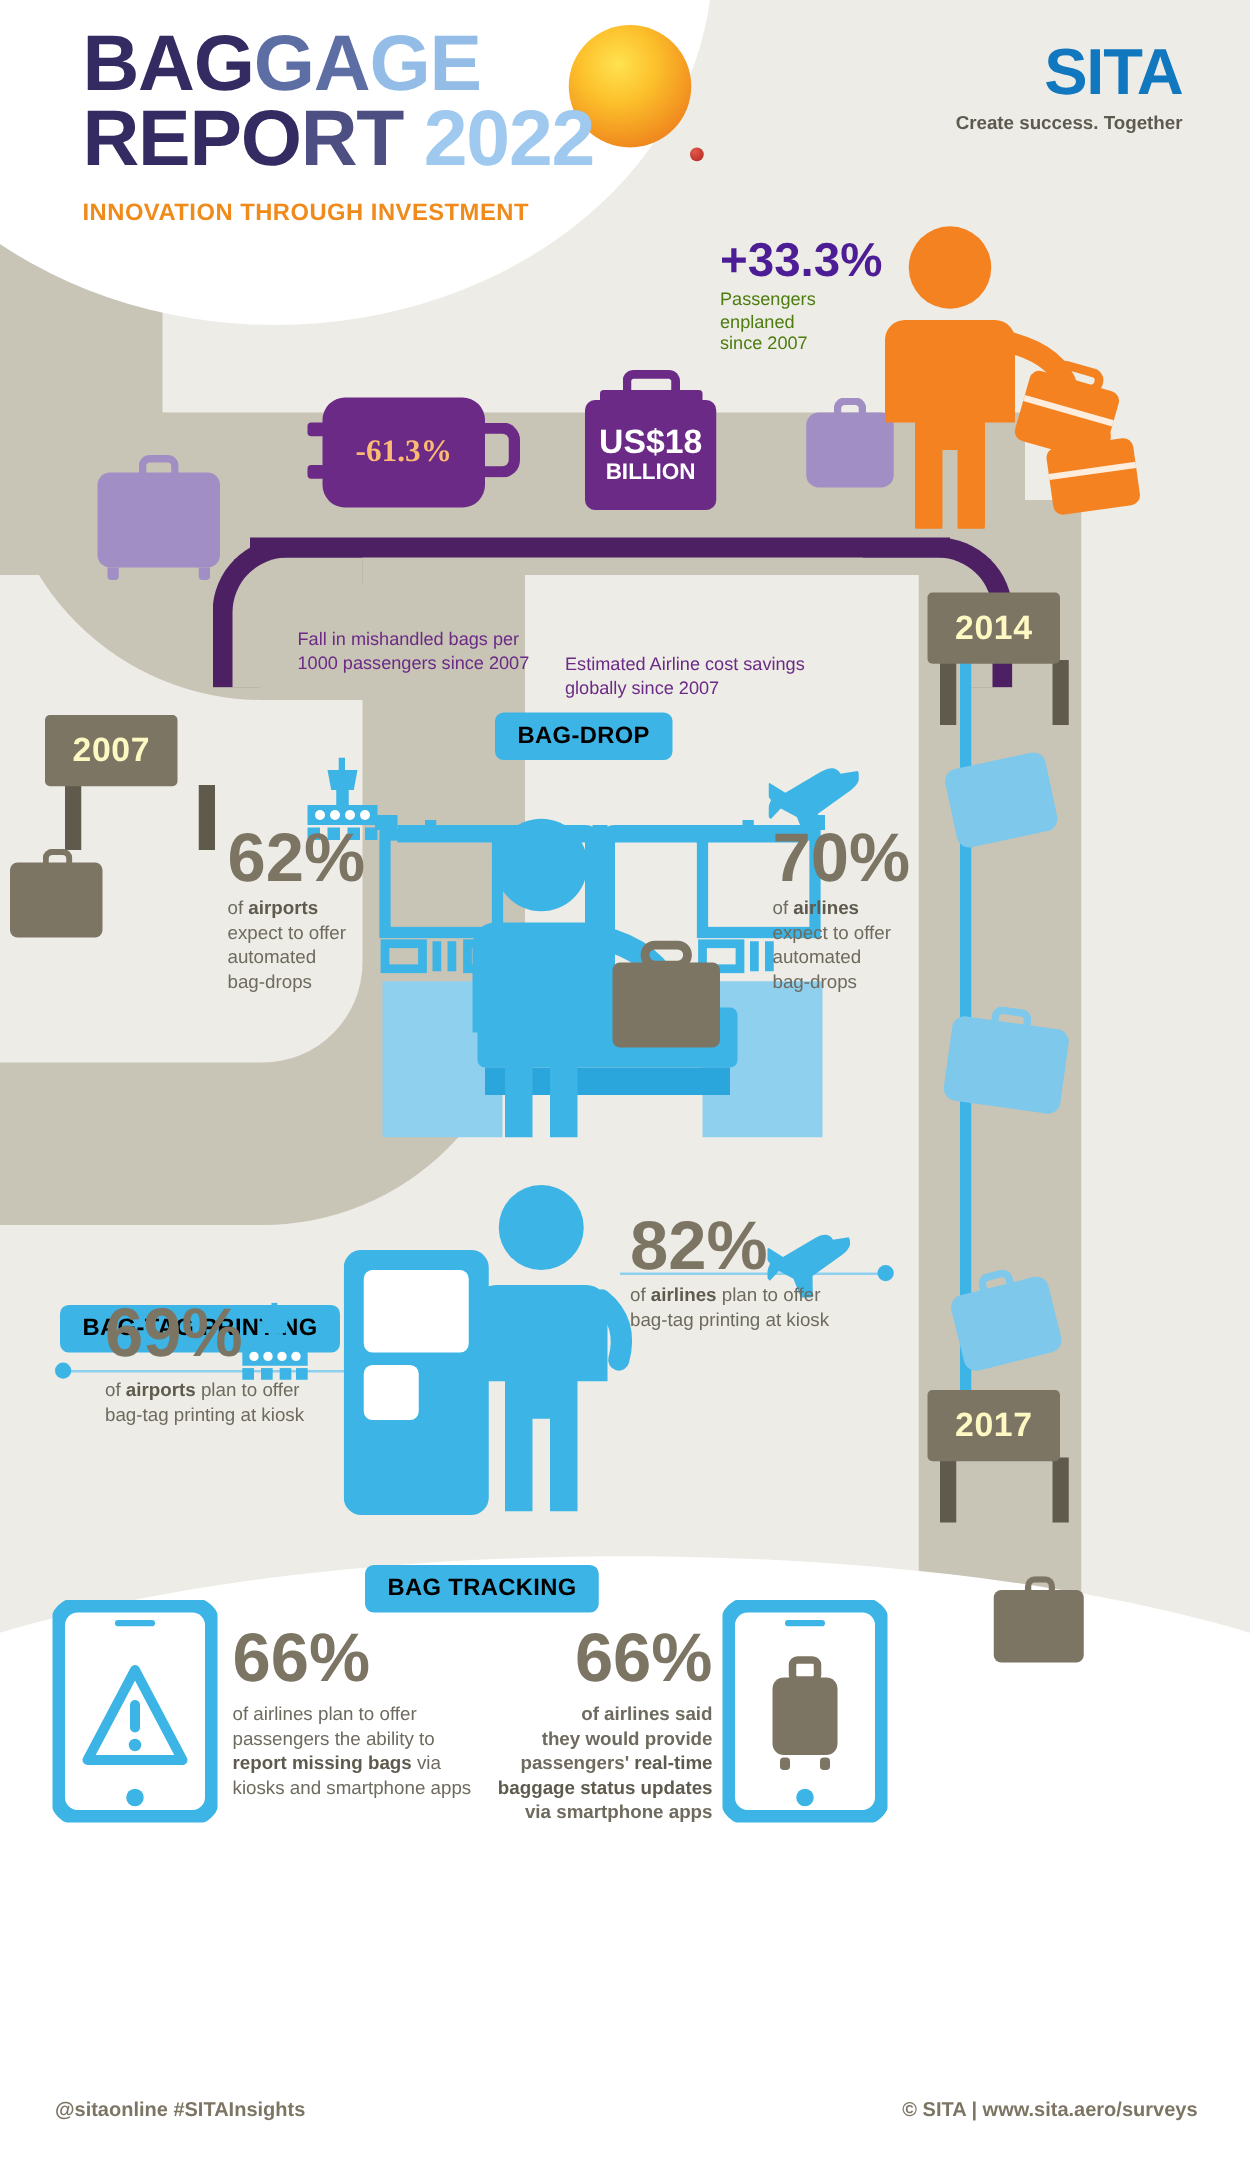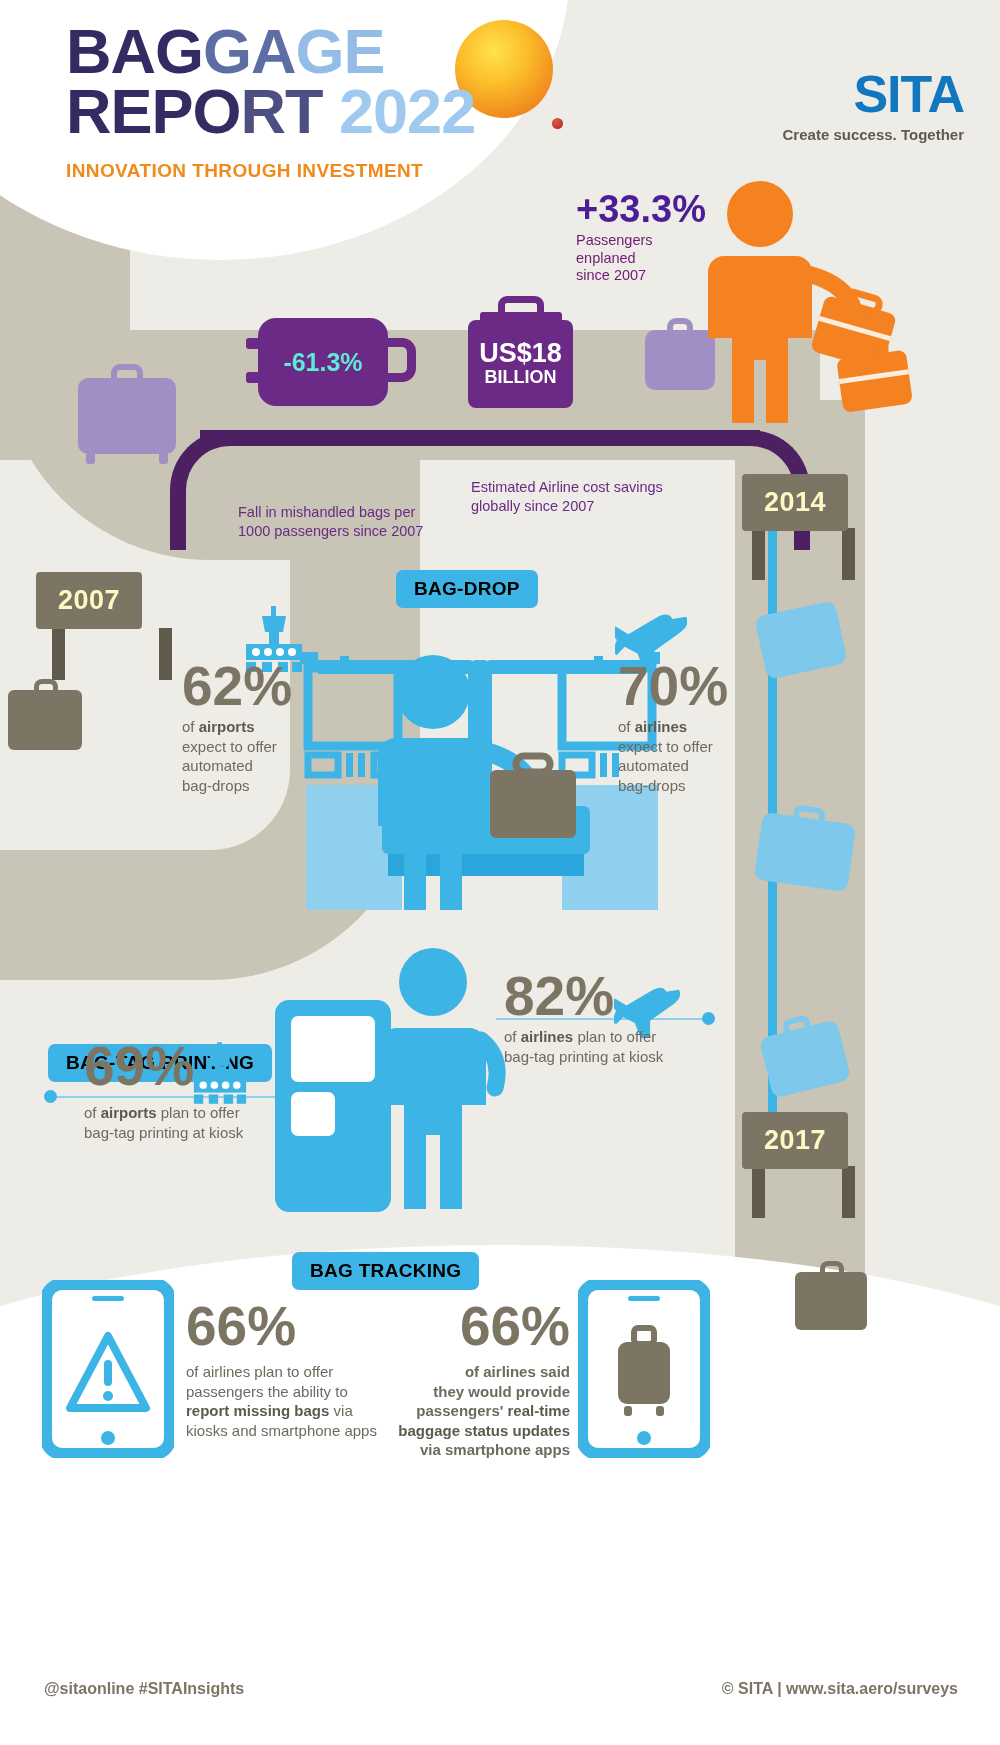--- a/index.html
+++ b/index.html
@@ -133,47 +133,47 @@
     z-index: 15;
   }
   .red-dot {
     position: absolute; left: 552px; top: 118px;
     width: 11px; height: 11px; border-radius: 50%;
     background: radial-gradient(circle at 35% 30%, #e05a4a, #b3231d);
     z-index: 15;
   }
 
   .sita-logo {
-    position: absolute; right: 36px; top: 32px;
-    text-align: right; z-index: 20; margin-top: 36px;
+    position: absolute; right: 54px; top: 32px;
+    text-align: right; z-index: 20;
   }
   .sita-word {
     font-size: 52px; font-weight: bold; color: #1177bf;
     letter-spacing: -1px; line-height: 1;
     font-family: "Liberation Sans", sans-serif;
   }
   .sita-tag {
     margin-top: 6px; font-size: 15px; font-weight: bold; color: #5d5a50;
   }
 
   
   .orange-stat { position: absolute; left: 576px; top: 190px; z-index: 14; }
   .orange-big { font-size: 38px; font-weight: bold; color: #4c1d95; line-height: 1; }
-  .orange-sub { margin-top: 4px; font-size: 14.5px; color: #701a75; line-height: 1.22; }
+  .orange-sub { margin-top: 4px; font-size: 14.5px; color: #4d7c0f; line-height: 1.22; }
 
   .orange-person { position: absolute; left: 690px; top: 178px; z-index: 13; }
 
   
   .purple-soft-bag {
     position: absolute; left: 258px; top: 318px;
     width: 130px; height: 88px;
     background: #6b2a86; border-radius: 18px; z-index: 14;
     display: flex; align-items: center; justify-content: center;
   }
-  .purple-soft-bag .lbl { color: #5eead4; font-size: 25px; font-weight: bold; }
+  .purple-soft-bag .lbl { color: #fdba74; font-size: 25px; font-weight: bold; font-family: Liberation Serif, serif; }
   .psb-handle {
     position: absolute; left: 384px; top: 338px;
     width: 32px; height: 44px;
     border: 9px solid #6b2a86; border-left: none;
     border-radius: 0 14px 14px 0; z-index: 13;
   }
   .psb-stud { position: absolute; width: 14px; height: 11px; background:#6b2a86; border-radius:3px; left: 246px; z-index: 13;}
 
   .purple-hard-bag {
     position: absolute; left: 468px; top: 320px;
@@ -319,21 +319,21 @@
   </div>
 
   <div class="phb-handle"></div>
   <div class="phb-top"></div>
   <div class="purple-hard-bag">
     <span class="phb-l1">US$18</span>
     <span class="phb-l2">BILLION</span>
   </div>
 
   <div class="purple-caption" style="left:238px; top:503px; width:200px;">Fall in mishandled bags per 1000 passengers since 2007</div>
-  <div class="purple-caption" style="left:452px; top:478px; width:200px;margin-left:19px;">Estimated Airline cost savings globally since 2007</div>
+  <div class="purple-caption" style="left:452px; top:523px; width:200px;">Estimated Airline cost savings globally since 2007</div>
 
   <div class="year-legs" style="left:52px; top:628px;">
     <span style="left:0"></span>
       <span style="left:107px"></span>
   </div>
   <div class="year-tag" style="left:36px; top:572px;">2007</div>
 
   <div class="year-legs" style="left:752px; top:528px;">
     <span style="left:0"></span>
       <span style="left:90px"></span>

